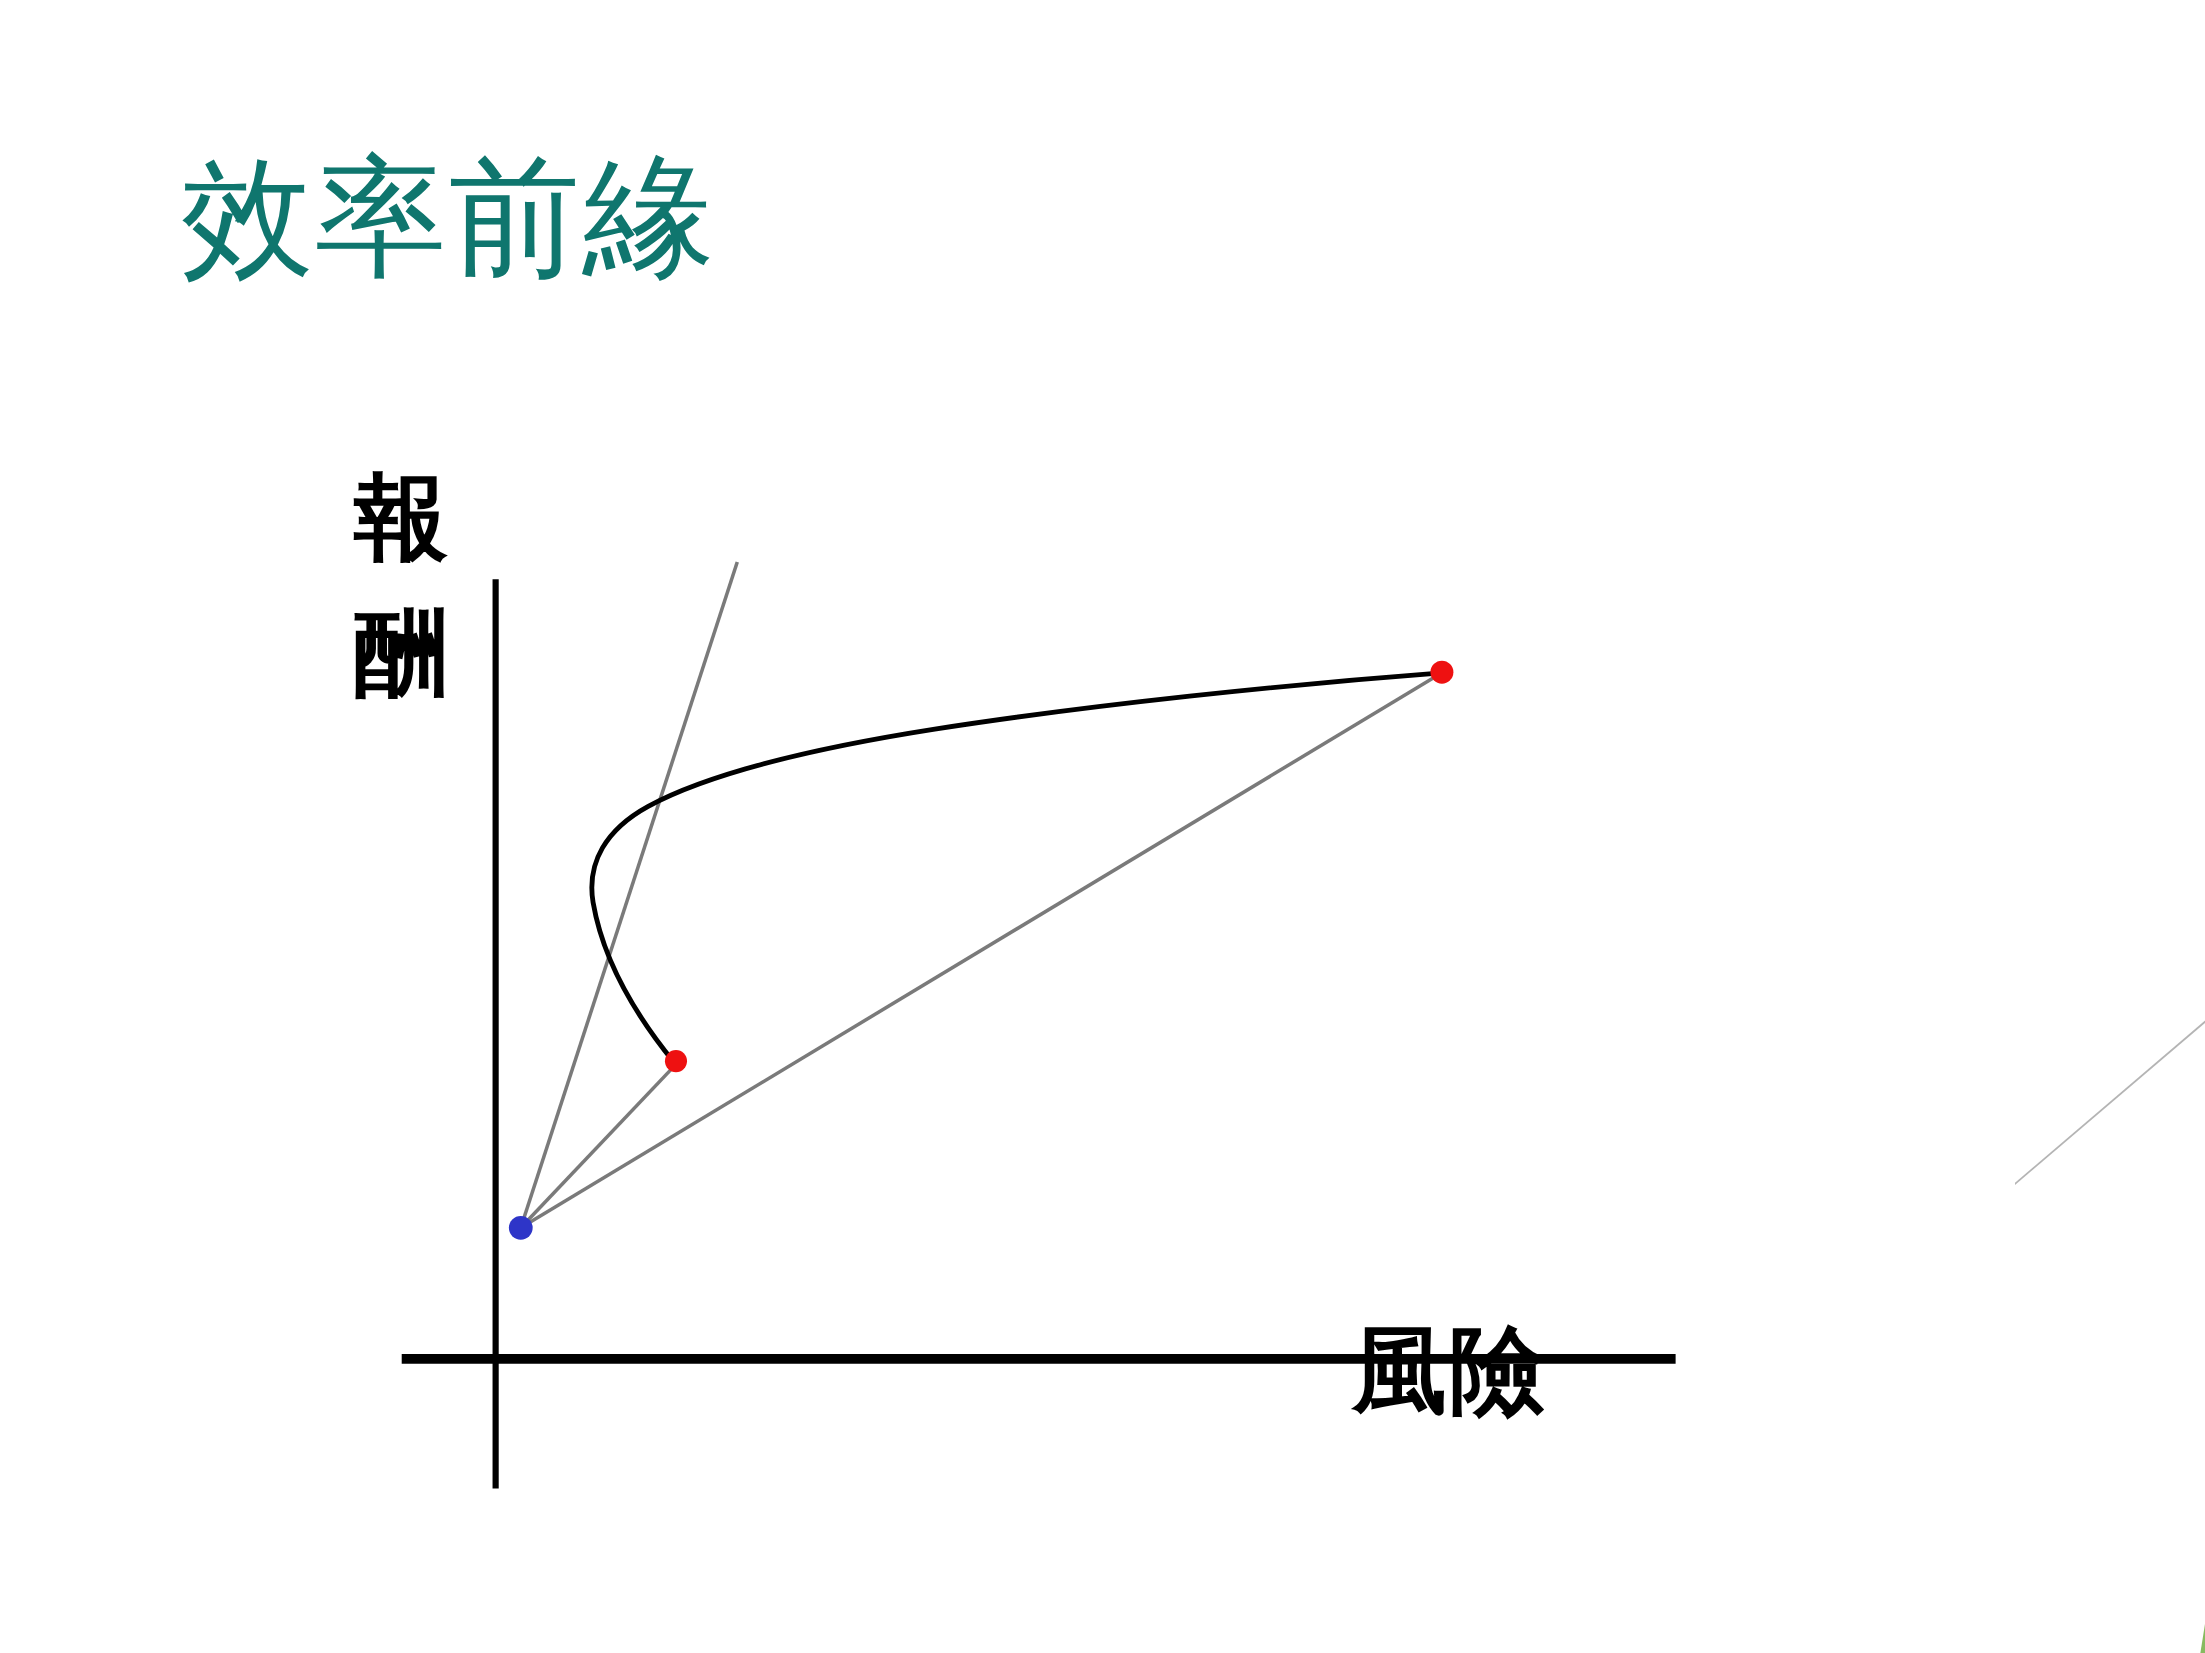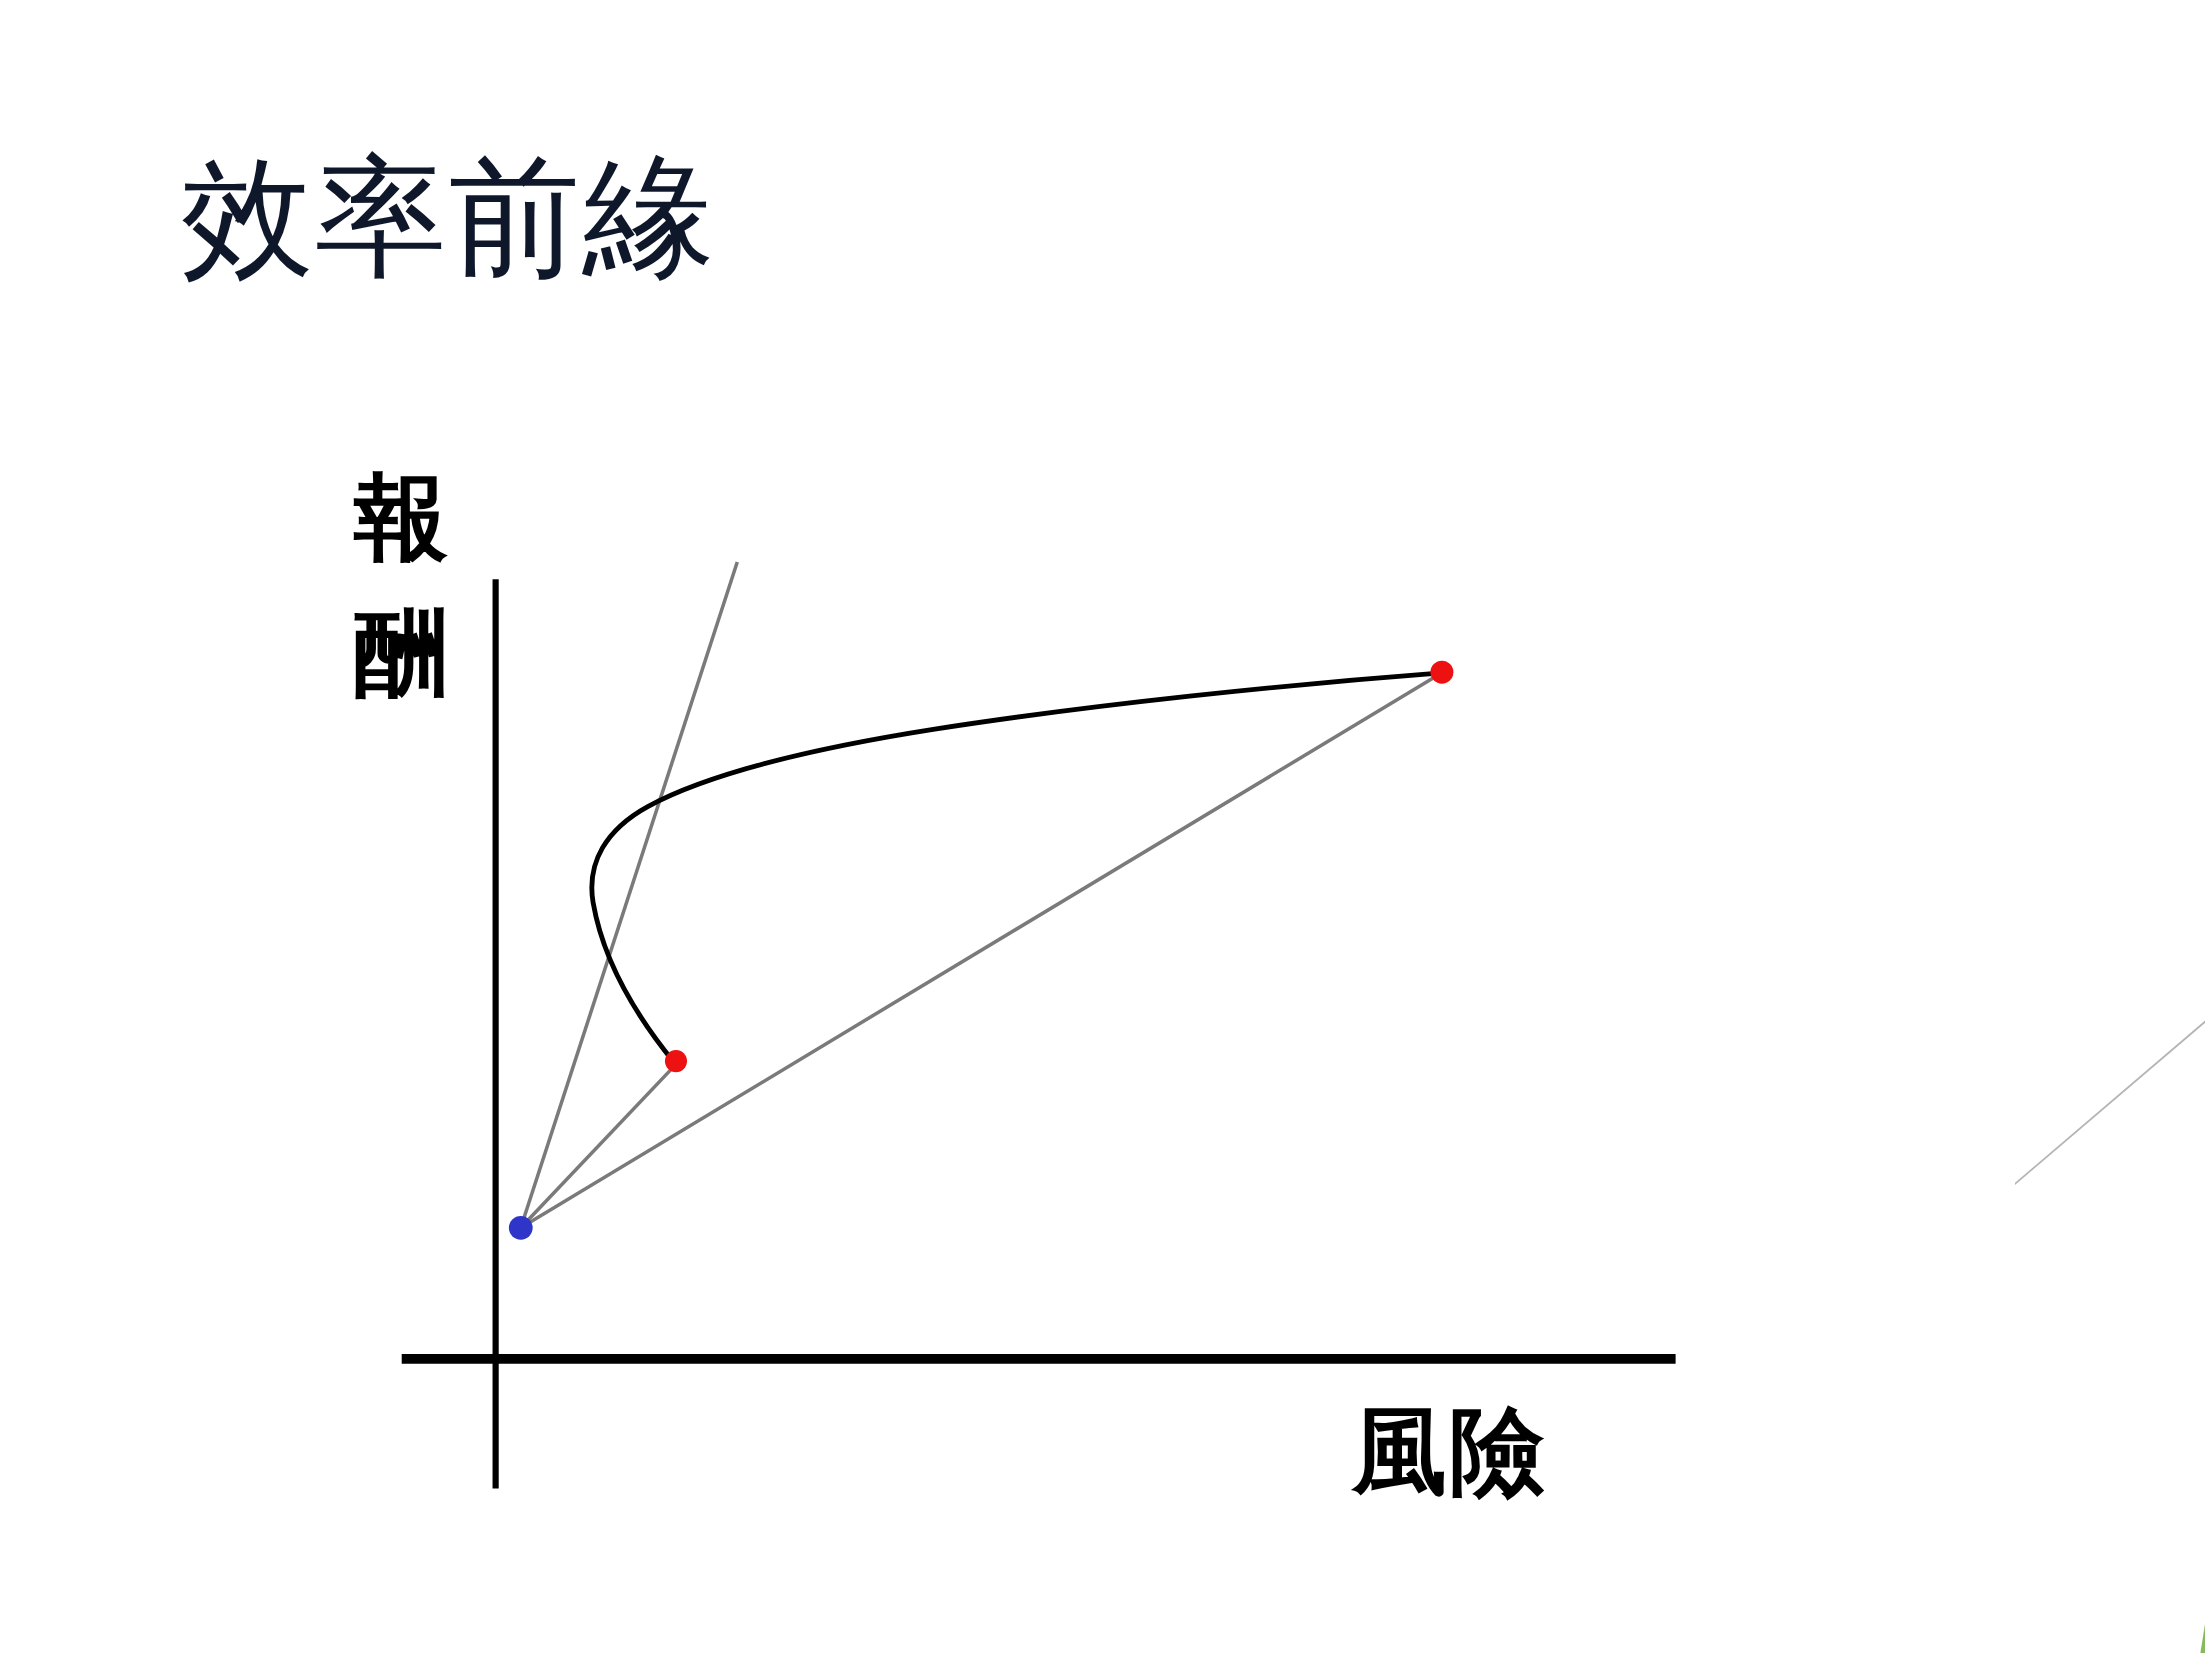--- a/index.html
+++ b/index.html
@@ -27,21 +27,21 @@
     pointer-events: none;
   }
   
   #title {
     position: absolute;
     left: 181px;
     top: 140px;
     font-size: 132px;
     line-height: 1.18;
     letter-spacing: 1.8px;
-    color: #0f172a;
+    color: #0f766e;
     font-weight: 400;
     white-space: nowrap;
   }
   
   #chart {
     position: absolute;
     left: 0;
     top: 0;
     width: 1852px;
     height: 1654px;
@@ -55,21 +55,21 @@
   #ylabel {
     left: 348px;
     top: 450px;
     font-size: 95px;
     line-height: 1.42;
     width: 106px;
     text-align: center;
   }
   #xlabel {
     left: 1352px;
-    top: 1404px;
+    top: 1323px;
     font-size: 95px;
     line-height: 1.0;
     letter-spacing: 2.6px;
   }
 </style>
 </head>
 <body>
 
 <div id="slide">
 

